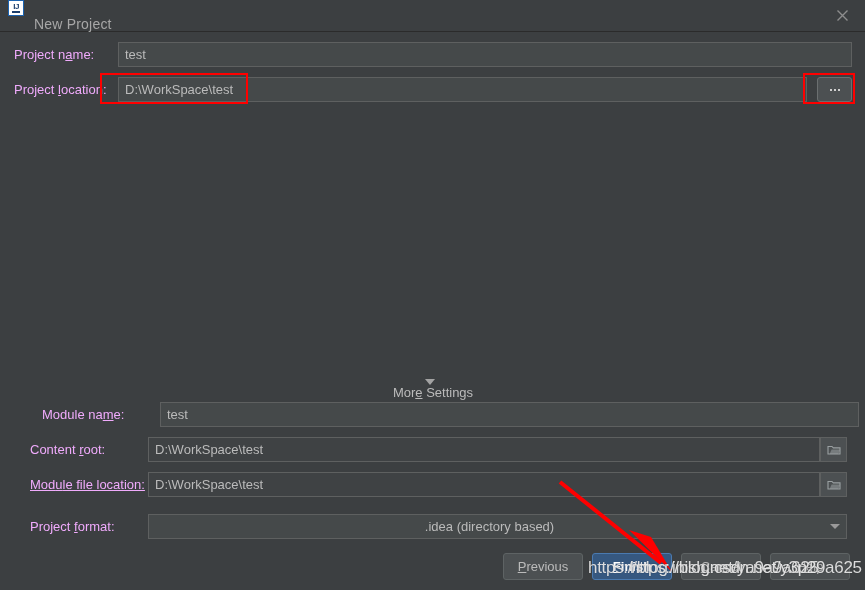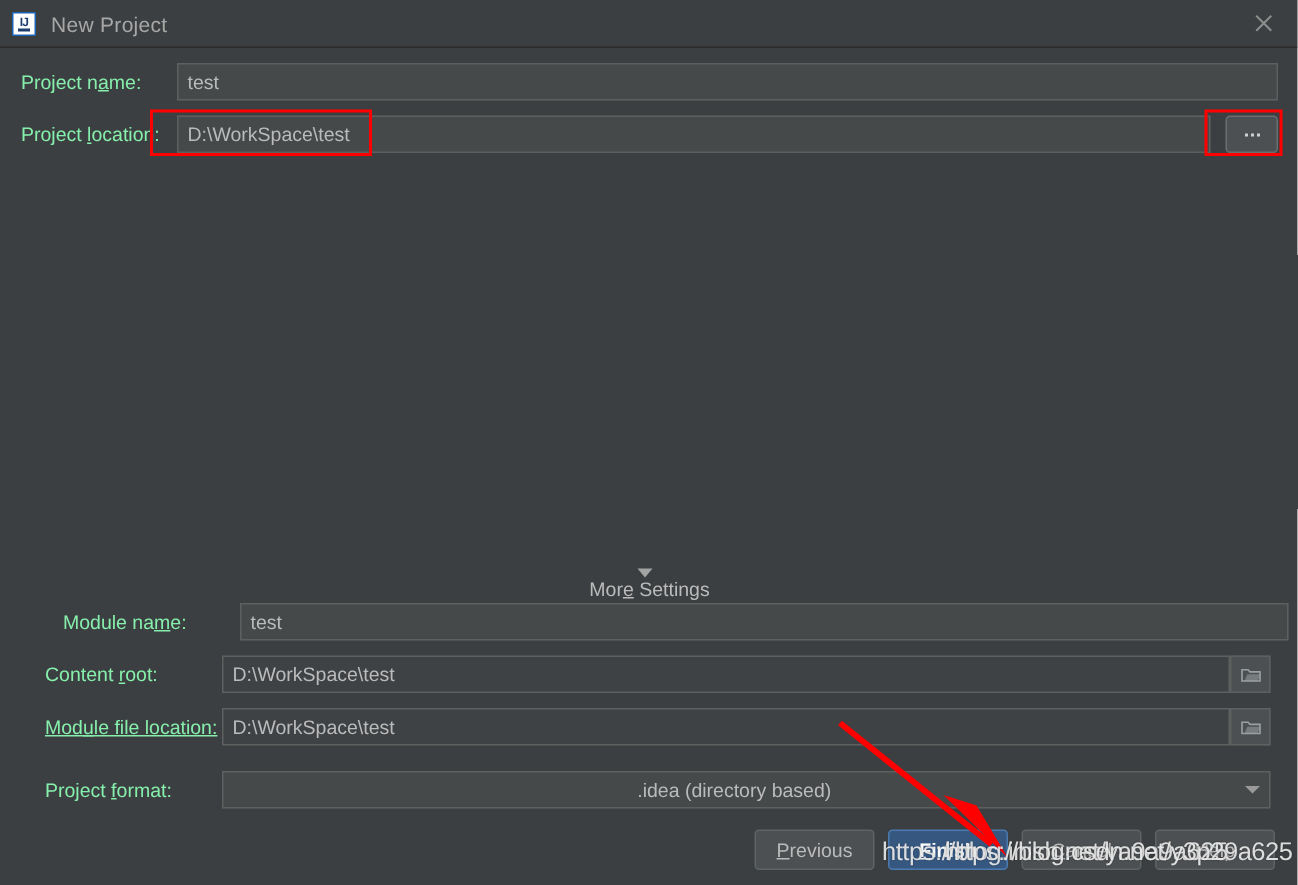--- a/index.html
+++ b/index.html
@@ -24,21 +24,21 @@
 
   
   .titlebar {
     position: absolute;
     left: 0; top: 0;
     width: 865px;
     height: 31px;
     background: #3c3f41;
     border-bottom: 1px solid #2b2b2b;
     display: flex;
-    align-items: center;
+    align-items: flex-start;
   }
   .title-icon {
     width: 16px; height: 16px;
     margin-left: 8px;
     position: relative;
     background: #ffffff;
     border: 1px solid #1c63b0;
     box-sizing: border-box;
     flex: 0 0 auto;
   }
@@ -57,40 +57,41 @@
     position: absolute;
     left: 3px; right: 3px; bottom: 2px;
     height: 2px;
     background: #1c3f6e;
   }
   .title-text {
     margin-left: 10px;
     font-size: 14px;
     color: #a7a7a7;
     letter-spacing: .2px;
+    margin-top: 16px;
   }
   .title-close {
     position: absolute;
     right: 0; top: 0;
     width: 45px; height: 31px;
     display: flex;
     align-items: center;
     justify-content: center;
     cursor: pointer;
   }
   .title-close svg { display:block; }
 
   
   .row {
     position: absolute;
     display: flex;
     align-items: center;
   }
   .lbl {
-    color: #86efac;
+    color: #f0abfc;
     font-size: 13px;
     white-space: nowrap;
   }
   .lbl u { text-decoration: underline; text-underline-offset: 1px; }
 
   .field {
     box-sizing: border-box;
     height: 25px;
     background: #45494a;
     border: 1px solid #5e6060;

